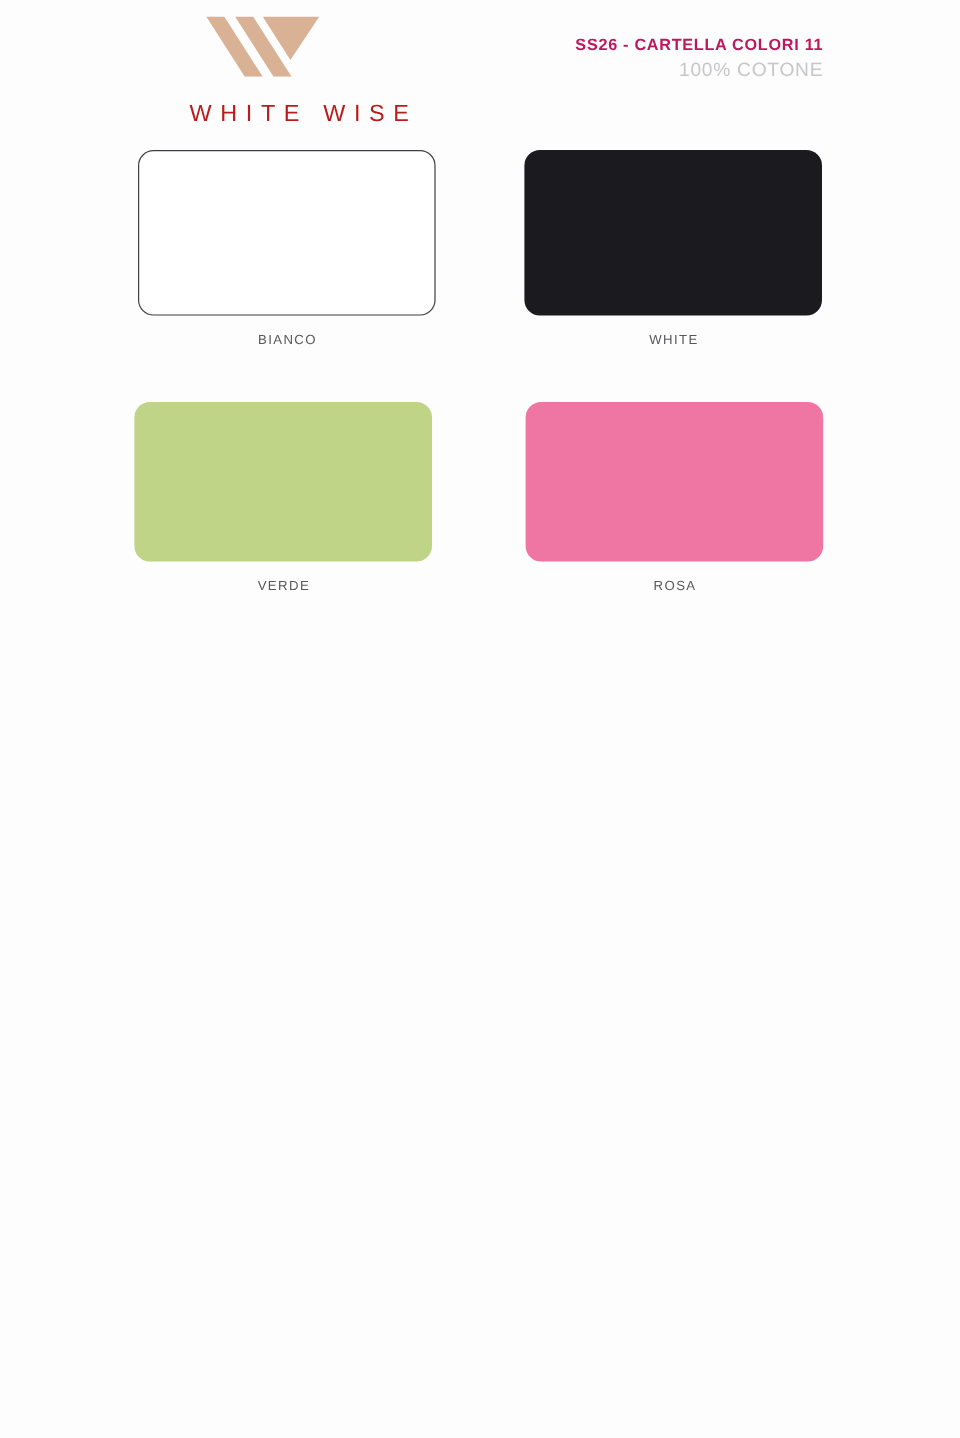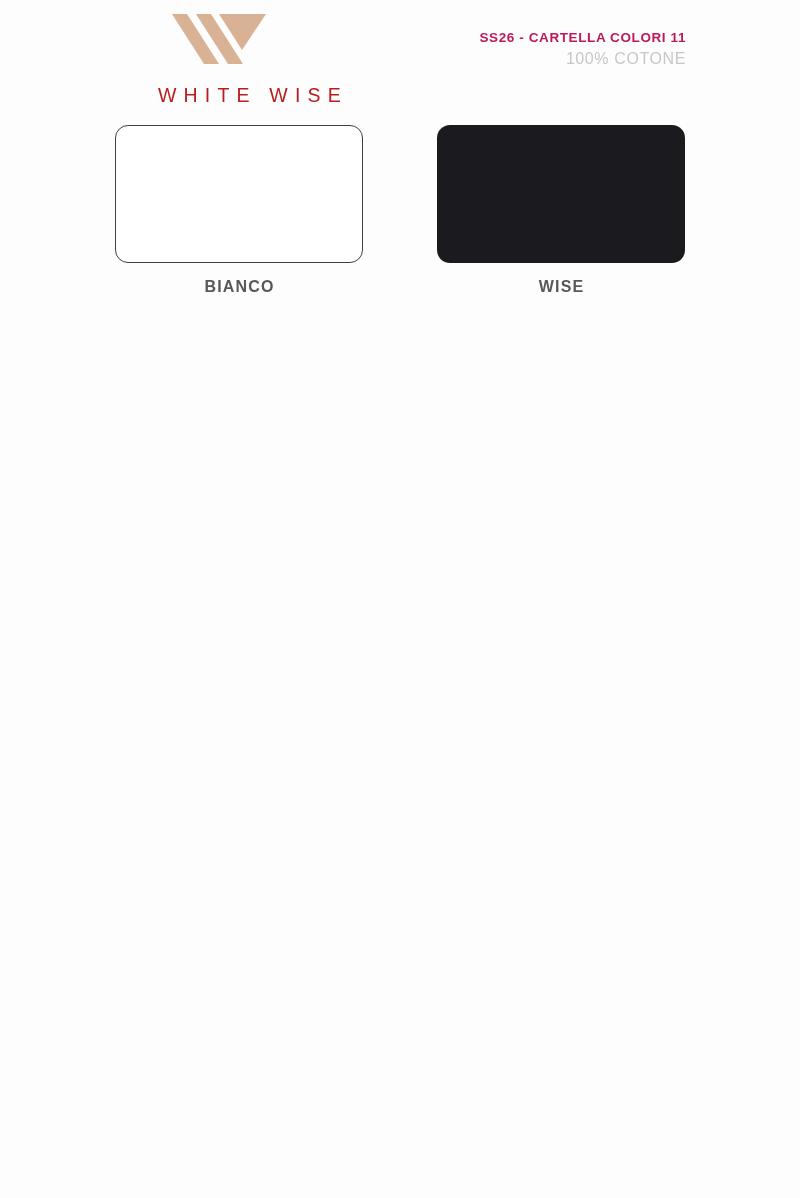--- a/index.html
+++ b/index.html
@@ -107,22 +107,22 @@
     box-sizing: border-box;
   }
   .swatch-chip.outlined {
     border: 1.2px solid #3f3f44;
     background: #ffffff;
   }
 
   .swatch-label {
     margin-top: 15px;
     text-align: center;
-    font-size: 16px;
-    font-weight: bold;
+    font-size: 11px;
+    font-weight: normal;
     letter-spacing: 1.15px;
     text-indent: 1.15px;
     color: #58585b;
     white-space: nowrap;
   }
 
   
   .swatch-row.row-2 .col-right,
   .swatch-row.row-3 .col-right { left: 438px; }
   .swatch-row.row-2 .col-left  { left: 114px; }
@@ -160,19 +160,29 @@
 
 <div class="swatch-grid">
 
   <div class="swatch-row row-1">
     <div class="swatch-cell col-left">
       <div class="swatch-chip outlined" style="background: rgb(255, 255, 255); border: 1.2px solid rgb(63, 63, 68);"></div>
       <div class="swatch-label" style="color: rgb(88, 88, 91);">BIANCO</div>
     </div>
     <div class="swatch-cell col-right">
       <div class="swatch-chip" style="background: rgb(27, 26, 31);"></div>
-      <div class="swatch-label" style="color: rgb(88, 88, 91);">WISE</div>
+      <div class="swatch-label" style="color: rgb(88, 88, 91);">WHITE</div>
     </div>
   </div>
 
 
+  <div class="swatch-row row-3">
+    <div class="swatch-cell col-left">
+      <div class="swatch-chip" style="background: rgb(192, 212, 136);"></div>
+      <div class="swatch-label" style="color: rgb(88, 88, 91);">VERDE</div>
+    </div>
+    <div class="swatch-cell col-right">
+      <div class="swatch-chip" style="background: rgb(239, 118, 163);"></div>
+      <div class="swatch-label" style="color: rgb(88, 88, 91);">ROSA</div>
+    </div>
+  </div>
 
 </div>
 
 </body></html>

